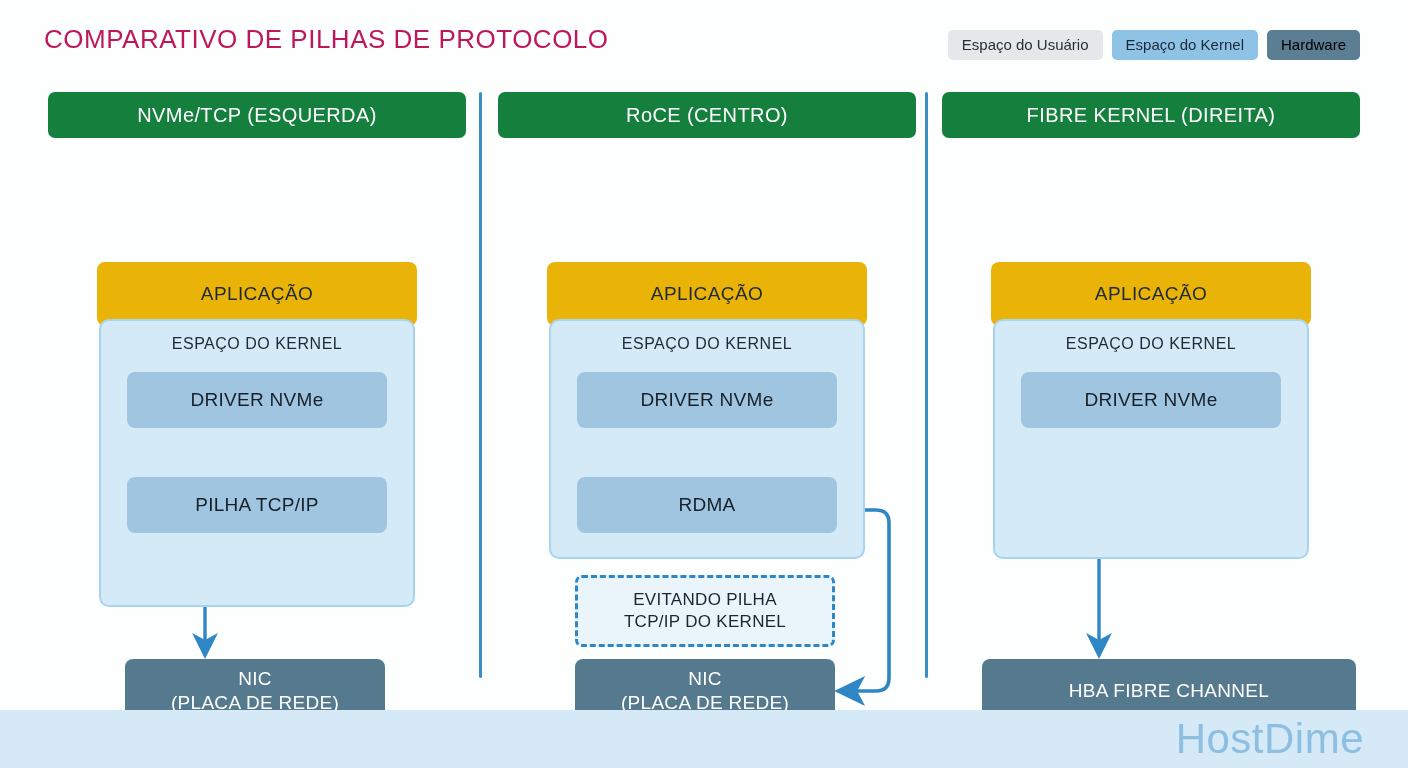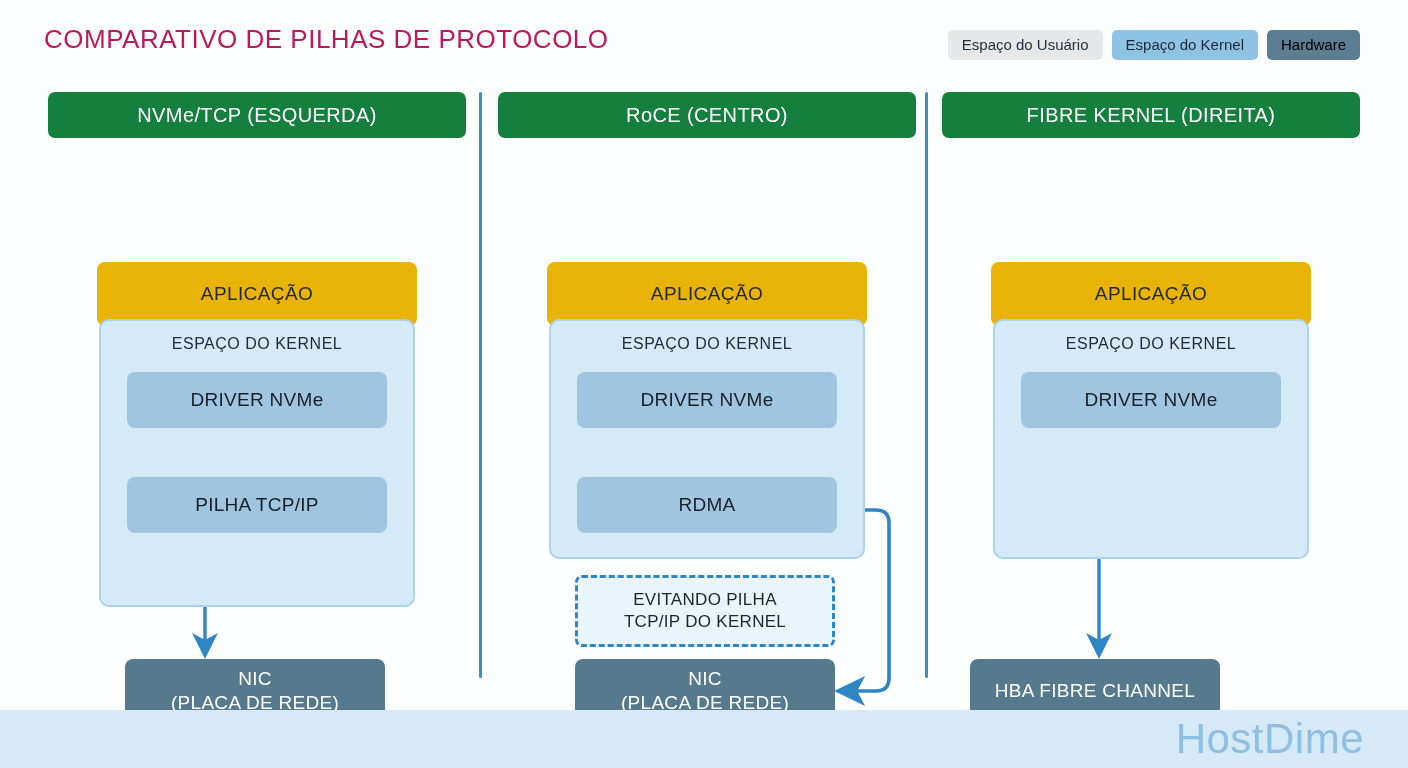--- a/index.html
+++ b/index.html
@@ -164,21 +164,21 @@
     flex-direction: column;
     align-items: center;
     justify-content: center;
     font-size: 19px;
     line-height: 1.28;
     letter-spacing: 0.3px;
     text-align: center;
   }
   #hw-left   { left: 77px;  top: 521px; width: 260px; height: 64px; }
   #hw-center { left: 77px;  top: 521px; width: 260px; height: 64px; }
-  #hw-right  { left: 28px;  top: 521px; width: 250px; height: 64px; }
+  #hw-right  { left: 40px;  top: 521px; width: 374px; height: 64px; }
 
   .dashed-note {
     position: absolute;
     left: 77px;
     top: 437px;
     width: 260px;
     height: 72px;
     background: #e9f4fb;
     border: 3px dashed #2e86c4;
     border-radius: 7px;

